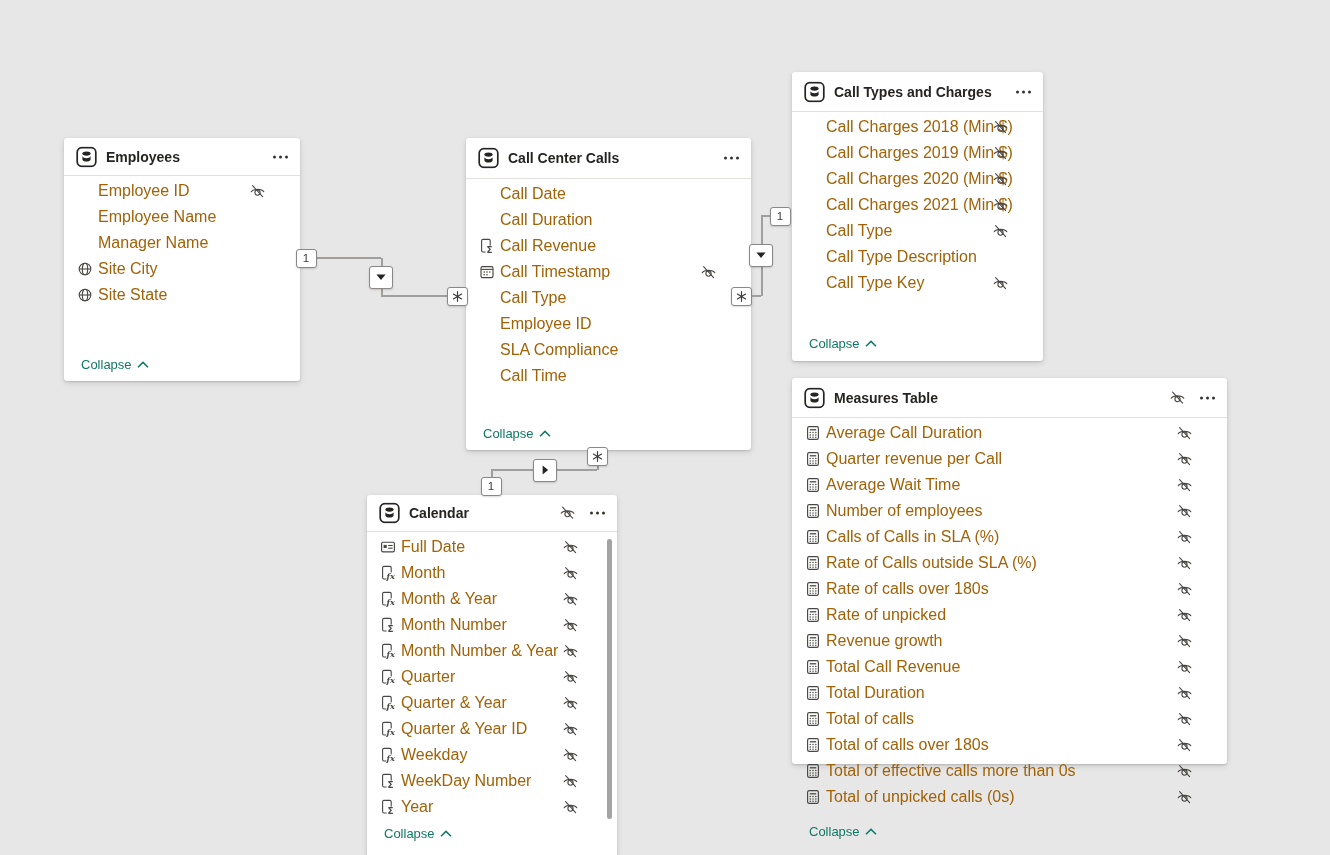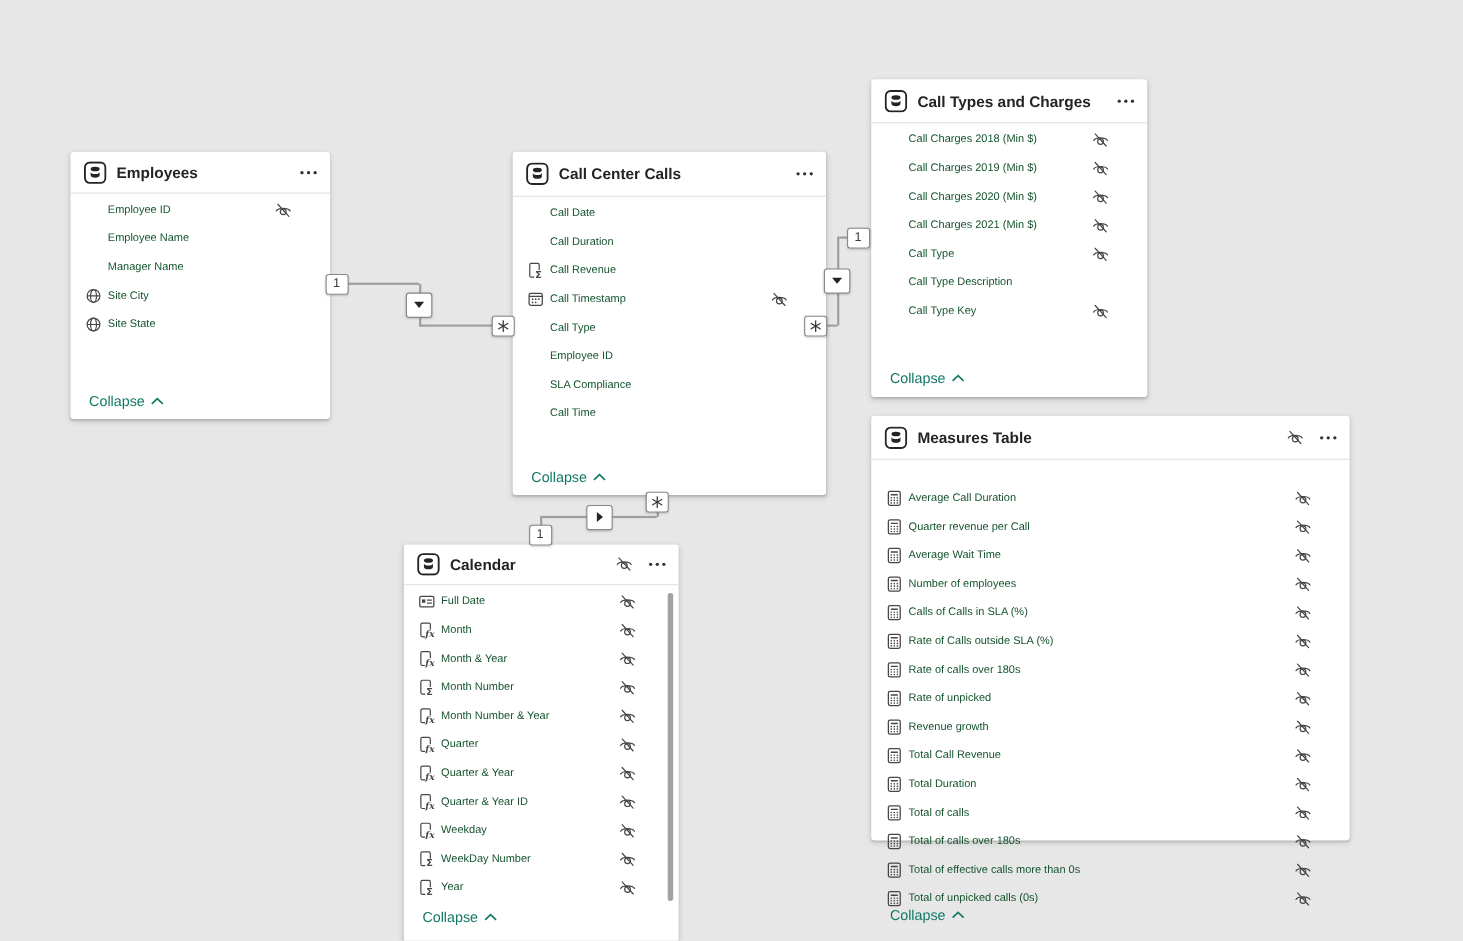--- a/index.html
+++ b/index.html
@@ -11,21 +11,21 @@
   .tbl-icon{position:absolute;left:12px;top:50%;transform:translateY(-50%);width:21px;height:21px;}
   .card-title{position:absolute;left:42px;top:50%;transform:translateY(-50%);
               font-size:14px;font-weight:600;color:#252423;white-space:nowrap;}
   .hdr-eye{position:absolute;right:40px;top:50%;transform:translateY(-50%);width:18px;height:18px;}
   .hdr-dots{position:absolute;right:12px;top:50%;transform:translateY(-50%);display:flex;gap:3px;cursor:pointer;}
   .hdr-dots i{width:3px;height:3px;border-radius:50%;background:#323130;display:block;}
   .rows{position:absolute;left:0;right:0;}
   .row{position:relative;height:26px;}
   .row-icon{position:absolute;left:13px;top:50%;transform:translateY(-50%);width:16px;height:16px;}
   .row-label{position:absolute;left:34px;top:50%;transform:translateY(-50%);
-             font-size:10px;color:#14532d;white-space:nowrap;}
+             font-size:16px;color:#a16207;white-space:nowrap;}
   .row-eye{position:absolute;top:50%;transform:translateY(-50%);width:17px;height:17px;}
   .collapse{position:absolute;left:17px;display:flex;align-items:center;gap:5px;cursor:pointer;}
   .collapse span{font-size:13px;color:#117865;}
   .scroll-thumb{position:absolute;width:5px;border-radius:3px;background:#a3a3a3;}
   .rel-seg{position:absolute;background:#a19f9d;}
   .rel-box{position:absolute;background:#fff;border:1px solid #8a8886;border-radius:3px;
            box-shadow:0 1px 2px rgba(0,0,0,.15);display:flex;align-items:center;justify-content:center;
            font-size:11.5px;color:#3b3a39;box-sizing:border-box;}
   svg{display:block;}
 </style>
@@ -302,21 +302,21 @@
               <line x1="3.6" y1="3.2" x2="13.6" y2="14.2"></line>
             </g>
           </svg>
         </span>
         <div class="hdr-dots">
           <i></i>
           <i></i>
           <i></i>
         </div>
       </div>
-      <div class="rows" style="top: 42px; margin-top: 20px;">
+      <div class="rows" style="top: 42px;">
         <div class="row">
           <span class="row-icon">
             <svg viewBox="0 0 16 16" width="16" height="16">
               <rect x="2.6" y="1.6" width="10.8" height="12.8" rx="1.6" fill="none" stroke="#484644" stroke-width="1.15"></rect>
               <line x1="4.8" y1="4.8" x2="11.2" y2="4.8" stroke="#484644" stroke-width="1.3"></line>
               <g fill="#484644">
                 <circle cx="5.2" cy="7.6" r=".75"></circle>
                 <circle cx="8" cy="7.6" r=".75"></circle>
                 <circle cx="10.8" cy="7.6" r=".75"></circle>
                 <circle cx="5.2" cy="9.9" r=".75"></circle>

